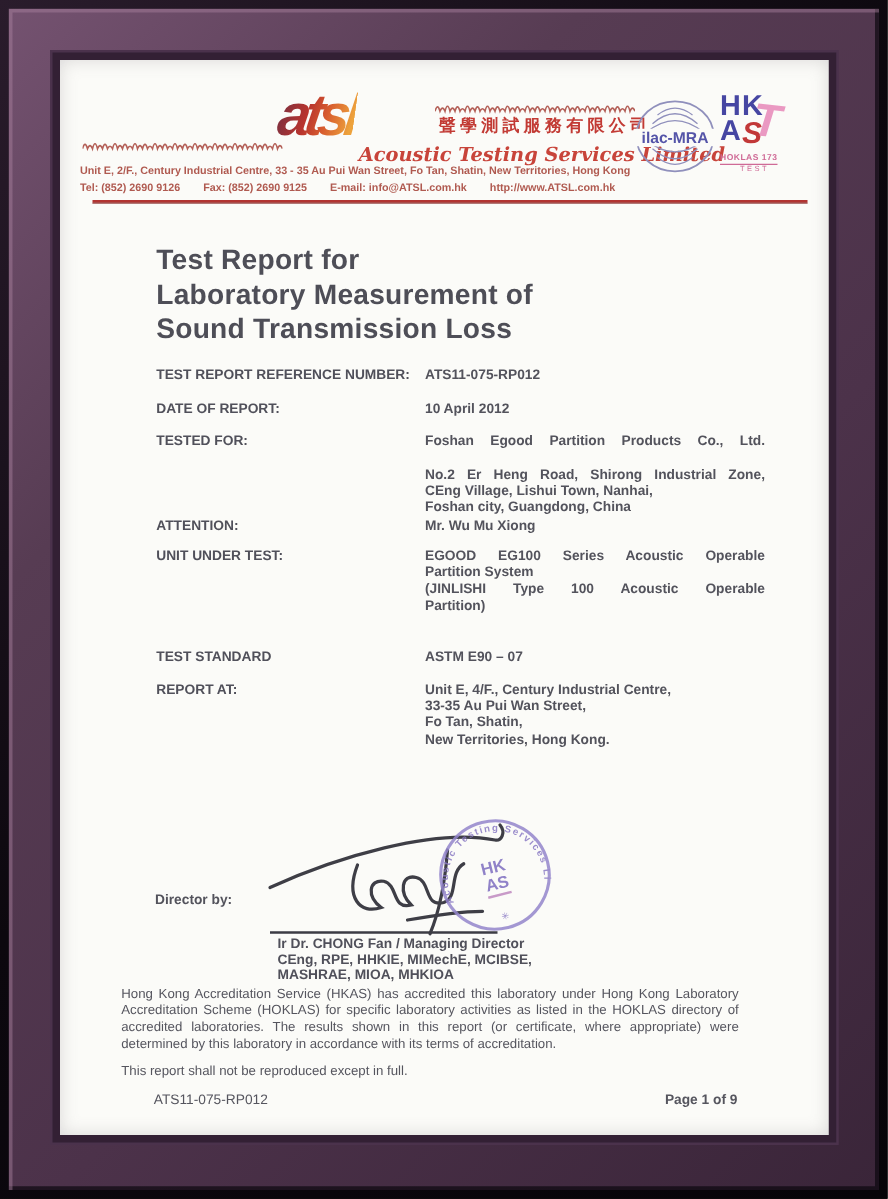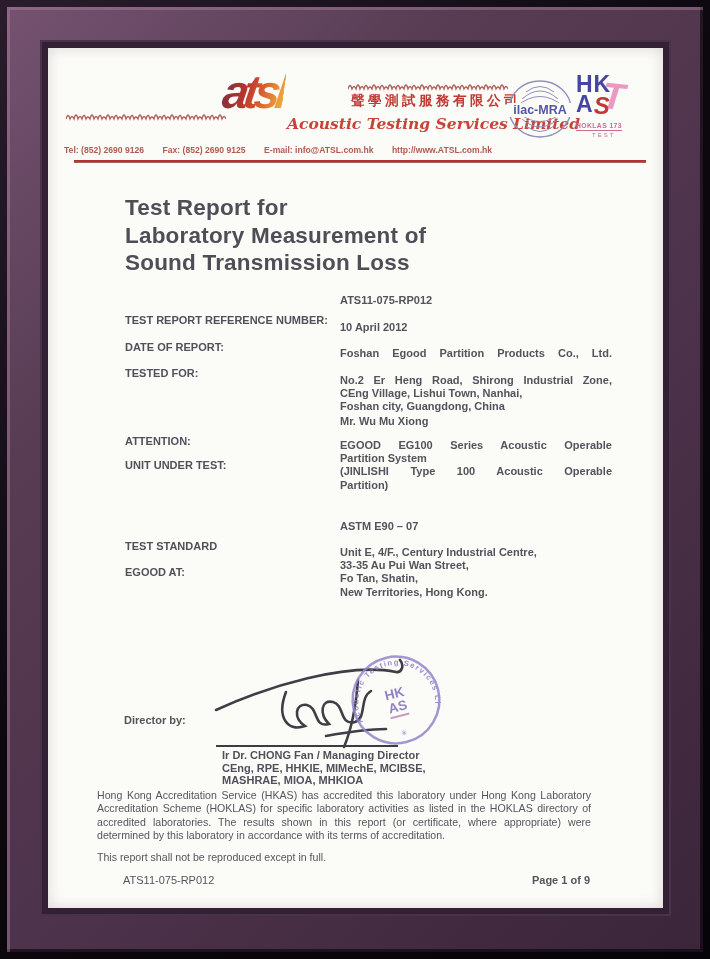--- a/index.html
+++ b/index.html
@@ -39,21 +39,21 @@
   .hkas-t{position:absolute;left:26px;top:2px;font-weight:900;font-style:italic;
     font-size:37px;color:rgba(228,120,176,.75);transform:rotate(6deg);}
   .hkas-hoklas{margin-top:4px;font-size:6.8px;font-weight:800;color:#cf6a96;
     border-bottom:1px solid #cf6a96;display:inline-block;padding-bottom:1px;
     letter-spacing:.4px;}
   .hkas-test{font-size:6px;color:#cf6a96;letter-spacing:2px;margin-left:16px;}
   
   .title{position:absolute;left:77px;top:146px;font-size:22.5px;line-height:27.5px;
     font-weight:800;color:#4e4e57;letter-spacing:.2px;}
   .flabel{position:absolute;left:77px;font-size:11px;font-weight:800;color:#50505a;
-    white-space:nowrap;margin-top:20px;}
+    white-space:nowrap;}
   .fvalue{position:absolute;left:292px;width:272px;font-size:11px;font-weight:700;
     color:#53535c;line-height:13.2px;}
   .stretch{text-align:justify;text-align-last:justify;}
   
   .approved{position:absolute;left:76px;top:666px;font-size:11px;font-weight:600;
     color:#53535c;}
   .sigline{position:absolute;left:168px;top:697px;width:182px;height:2px;
     background:#3c3c44;}
   .signame{position:absolute;left:174px;top:701px;font-size:11px;font-weight:700;
     line-height:12.6px;color:#50505a;}
@@ -80,20 +80,21 @@
       <path d="M0 11 q2 -7 4 0 q2 -5 4 0 q2 -8 4 0 q2 -5 4 0 q2 -7 4 0 q2 -4 4 0 q2 -8 4 0 q2 -5 4 0 q2 -7 4 0 q2 -4 4 0 q2 -8 4 0 q2 -5 4 0 q2 -7 4 0 q2 -4 4 0 q2 -8 4 0 q2 -5 4 0 q2 -7 4 0 q2 -4 4 0 q2 -8 4 0 q2 -5 4 0 q2 -7 4 0 q2 -4 4 0 q2 -8 4 0 q2 -5 4 0 q2 -7 4 0 q2 -4 4 0 q2 -8 4 0 q2 -5 4 0 q2 -7 4 0 q2 -4 4 0 q2 -8 4 0 q2 -5 4 0 q2 -7 4 0 q2 -4 4 0 q2 -8 4 0 q2 -5 4 0 q2 -7 4 0 q2 -4 4 0 q2 -8 4 0 q2 -5 4 0" fill="none" stroke="#b46058" stroke-width="1.3"></path>
     </svg>
     <svg class="zig" style="left:300px;top:30px" width="160" height="16" viewBox="0 0 160 16">
       <path d="M0 11 q2 -7 4 0 q2 -5 4 0 q2 -8 4 0 q2 -5 4 0 q2 -7 4 0 q2 -4 4 0 q2 -8 4 0 q2 -5 4 0 q2 -7 4 0 q2 -4 4 0 q2 -8 4 0 q2 -5 4 0 q2 -7 4 0 q2 -4 4 0 q2 -8 4 0 q2 -5 4 0 q2 -7 4 0 q2 -4 4 0 q2 -8 4 0 q2 -5 4 0 q2 -7 4 0 q2 -4 4 0 q2 -8 4 0 q2 -5 4 0 q2 -7 4 0 q2 -4 4 0 q2 -8 4 0 q2 -5 4 0 q2 -7 4 0 q2 -4 4 0 q2 -8 4 0 q2 -5 4 0 q2 -7 4 0 q2 -4 4 0 q2 -8 4 0 q2 -5 4 0 q2 -7 4 0 q2 -4 4 0 q2 -8 4 0 q2 -5 4 0" fill="none" stroke="#b46058" stroke-width="1.3"></path>
     </svg>
 
     <div class="atsl">atsl</div>
     <div class="zh-name">聲學測試服務有限公司</div>
     <div class="en-name">Acoustic Testing Services Limited</div>
 
+    <div class="addr" style="top:83px">Unit E, 2/F., Century Industrial Centre, 33 - 35 Au Pui Wan Street, Fo Tan, Shatin, New Territories, Hong Kong</div>
     <div class="addr" style="top:97px">
       <span>Tel: (852) 2690 9126</span>
       <span>Fax: (852) 2690 9125</span>
       <span>E-mail: info@ATSL.com.hk</span>
       <span>http://www.ATSL.com.hk</span>
     </div>
     <div class="rule"></div>
 
     <svg class="ilac" width="68" height="64" viewBox="0 0 68 64">
       <ellipse cx="34" cy="30" rx="31" ry="28" fill="none" stroke="#9090bc" stroke-width="1.4"></ellipse>
@@ -141,21 +142,21 @@
     <div class="fvalue" style="top:391px">
       <div class="stretch">EGOOD EG100 Series Acoustic Operable</div>
       <div>Partition System</div>
       <div class="stretch">(JINLISHI Type 100 Acoustic Operable</div>
       <div>Partition)</div>
     </div>
 
     <div class="flabel" style="top:472px">TEST STANDARD</div>
     <div class="fvalue" style="top:472px">ASTM E90 – 07</div>
 
-    <div class="flabel" style="top:498px">EGOOD AT:</div>
+    <div class="flabel" style="top:498px">REPORT AT:</div>
     <div class="fvalue" style="top:498px">
       <div>Unit E, 4/F., Century Industrial Centre,</div>
       <div>33-35 Au Pui Wan Street,</div>
       <div>Fo Tan, Shatin,</div>
       <div>New Territories, Hong Kong.</div>
     </div>
 
     <svg class="sig-svg" width="205" height="105" viewBox="0 0 205 105">
       <g fill="none" stroke="#3e3e46" stroke-width="2.6" stroke-linecap="round">
         <path d="M8 62 C60 38, 140 14, 188 24 C193 25, 197 18, 192 12"></path>

